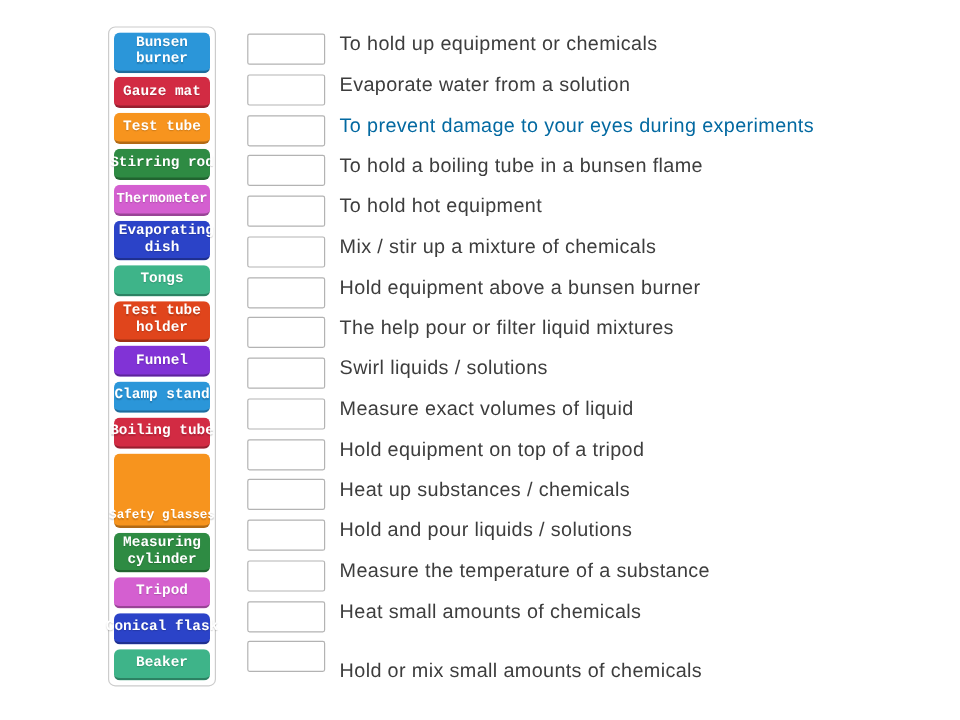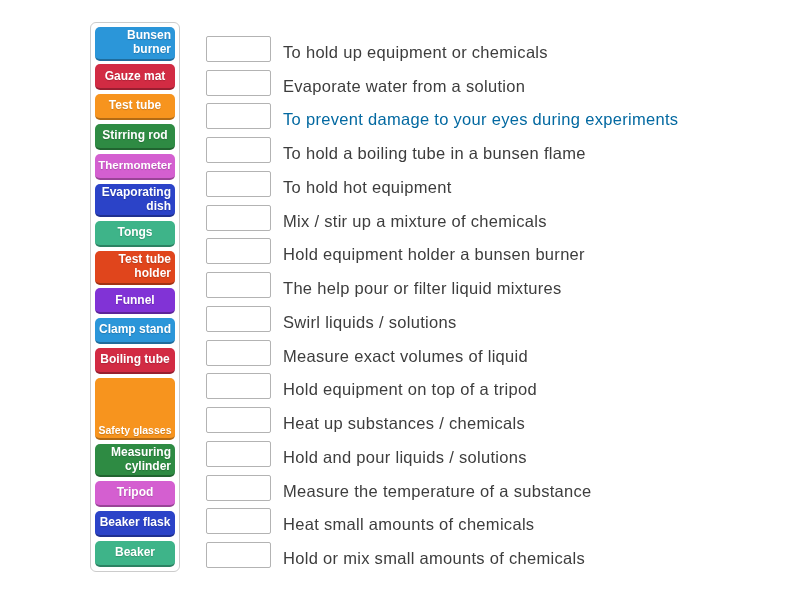--- a/index.html
+++ b/index.html
@@ -41,39 +41,40 @@
     justify-content: center;
     padding: 2px;
     border-bottom: 2px solid rgba(0,0,0,0.28);
     cursor: pointer;
   }
   .keyword-label {
     color: #ffffff;
     font-weight: bold;
     font-size: 12px;
     line-height: 1.15;
-    text-align: right;
+    text-align: center;
     white-space: nowrap;
     text-shadow: 0 1px 1px rgba(0,0,0,0.18);
+    font-family: Liberation Mono, monospace;
   }
   .keyword-btn.two-line .keyword-label {
     white-space: normal;
     max-width: 72px;
   }
   .definitions-list {
     position: absolute;
     left: 195px;
     top: 28px;
     display: flex;
     flex-direction: column;
   }
   .def-row {
     height: 33.75px;
     display: flex;
-    align-items: flex-end;
+    align-items: flex-start;
     padding-left: 11px;
   }
   .answer-slot {
     width: 65px;
     height: 26px;
     box-sizing: border-box;
     border: 1px solid #b3b3b3;
     border-radius: 2px;
     background: #ffffff;
     flex: 0 0 auto;
@@ -128,21 +129,21 @@
       <div class="keyword-btn" style="background: rgb(247, 148, 30);">
         <span class="keyword-label" style="font-size: 10.5px; margin-top: 44px;">Safety glasses</span>
       </div>
       <div class="keyword-btn two-line" style="background: rgb(46, 139, 67);">
         <span class="keyword-label">Measuring cylinder</span>
       </div>
       <div class="keyword-btn" style="background: rgb(212, 95, 208);">
         <span class="keyword-label">Tripod</span>
       </div>
       <div class="keyword-btn" style="background: rgb(43, 67, 200);">
-        <span class="keyword-label">Beaker flask</span>
+        <span class="keyword-label">Conical flask</span>
       </div>
       <div class="keyword-btn" style="background: rgb(62, 180, 137);">
         <span class="keyword-label">Beaker</span>
       </div>
     </div>
   <div class="definitions-list" id="definitions-list">
       <div class="def-row">
         <div class="answer-slot" style="border-color: rgb(179, 179, 179); background: rgb(255, 255, 255);"></div>
         <span class="def-text" style="color: rgb(61, 61, 61);">To hold up equipment or chemicals</span>
       </div>
@@ -161,21 +162,21 @@
       <div class="def-row">
         <div class="answer-slot" style="border-color: rgb(179, 179, 179); background: rgb(255, 255, 255);"></div>
         <span class="def-text" style="color: rgb(61, 61, 61);">To hold hot equipment</span>
       </div>
       <div class="def-row">
         <div class="answer-slot" style="border-color: rgb(179, 179, 179); background: rgb(255, 255, 255);"></div>
         <span class="def-text" style="color: rgb(61, 61, 61);">Mix / stir up a mixture of chemicals</span>
       </div>
       <div class="def-row">
         <div class="answer-slot" style="border-color: rgb(179, 179, 179); background: rgb(255, 255, 255);"></div>
-        <span class="def-text" style="color: rgb(61, 61, 61);">Hold equipment holder a bunsen burner</span>
+        <span class="def-text" style="color: rgb(61, 61, 61);">Hold equipment above a bunsen burner</span>
       </div>
       <div class="def-row">
         <div class="answer-slot" style="border-color: rgb(179, 179, 179); background: rgb(255, 255, 255);"></div>
         <span class="def-text" style="color: rgb(61, 61, 61);">The help pour or filter liquid mixtures</span>
       </div>
       <div class="def-row">
         <div class="answer-slot" style="border-color: rgb(179, 179, 179); background: rgb(255, 255, 255);"></div>
         <span class="def-text" style="color: rgb(61, 61, 61);">Swirl liquids / solutions</span>
       </div>
       <div class="def-row">

